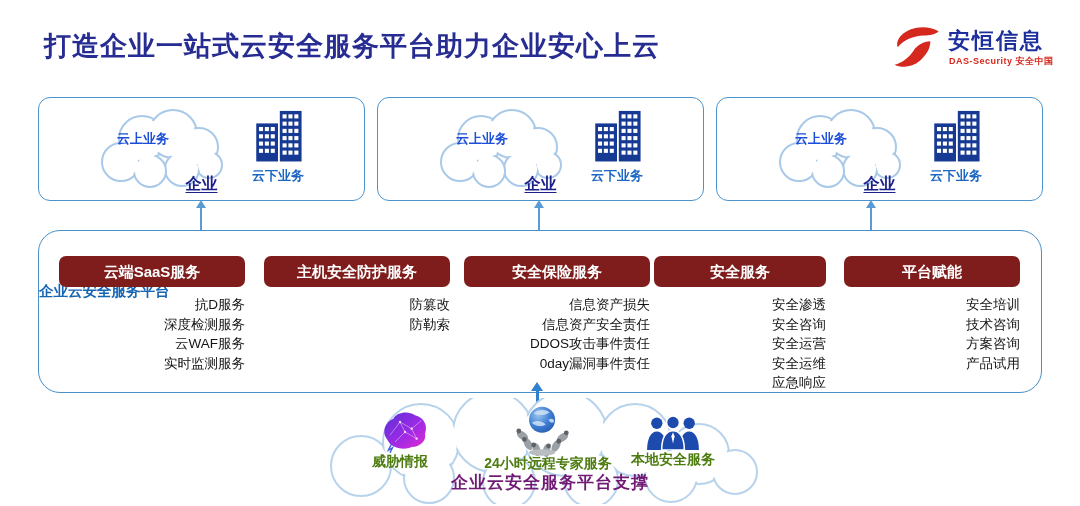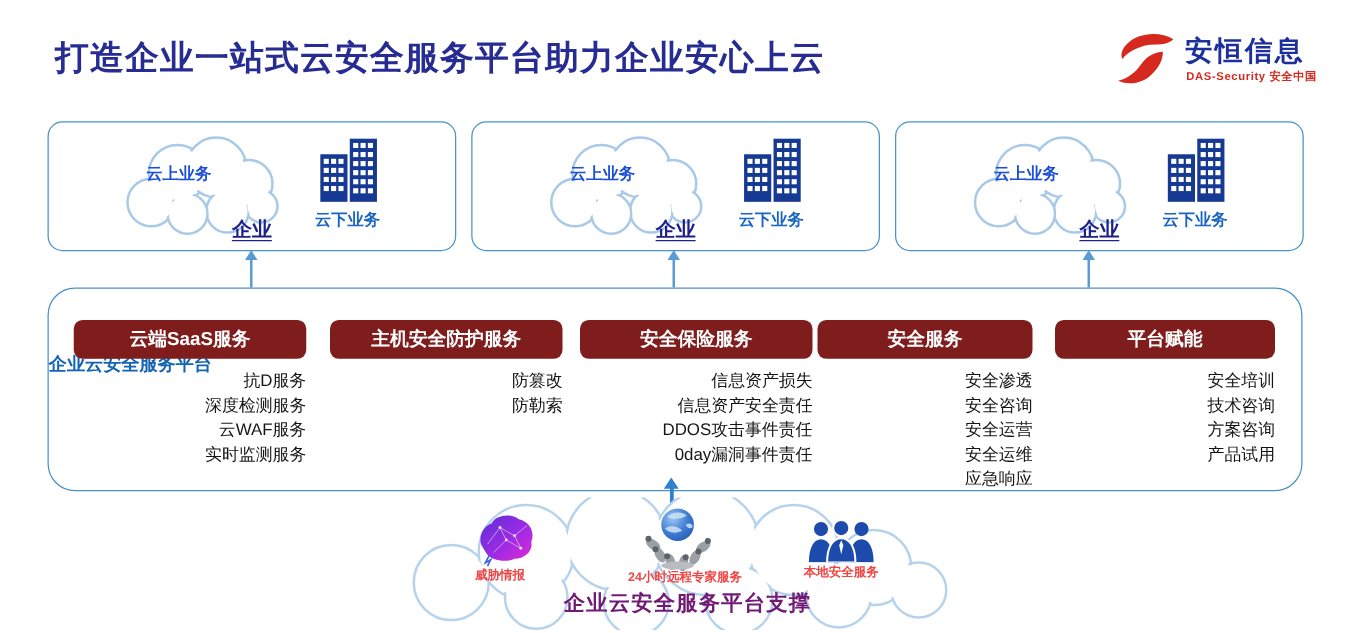--- a/index.html
+++ b/index.html
@@ -45,22 +45,22 @@
   .pcol { position:absolute; top:0; height:100%; }
   .pbtn { position:absolute; top:25px; left:0; right:0; height:31px; line-height:31px;
           background:#7f1d1d; border-radius:7px; color:#fff; text-align:center;
           font-size:15px; font-weight:700; }
   .plist { position:absolute; top:64px; left:0; right:0; list-style:none; text-align:right; }
   .plist li { font-size:13.5px; line-height:19.5px; color:#141414; }
 
   
   .big-cloud { position:absolute; left:303px; top:398px; width:478px; height:106px; }
   .sup-icon { position:absolute; }
-  .sup-label { position:absolute; text-align:center; font-size:10px; font-weight:700;
-               color:#ef4444; }
+  .sup-label { position:absolute; text-align:center; font-size:14px; font-weight:700;
+               color:#4d7c0f; }
   .sup-title { position:absolute; left:425px; top:471px; width:250px; text-align:center;
                font-size:17px; font-weight:800; color:#701a75; letter-spacing:1px; }
 
   .hidden-defs { position:absolute; width:0; height:0; overflow:hidden; }
 </style>
 </head>
 <body>
 
 <svg class="hidden-defs" aria-hidden="true">
   <defs>

